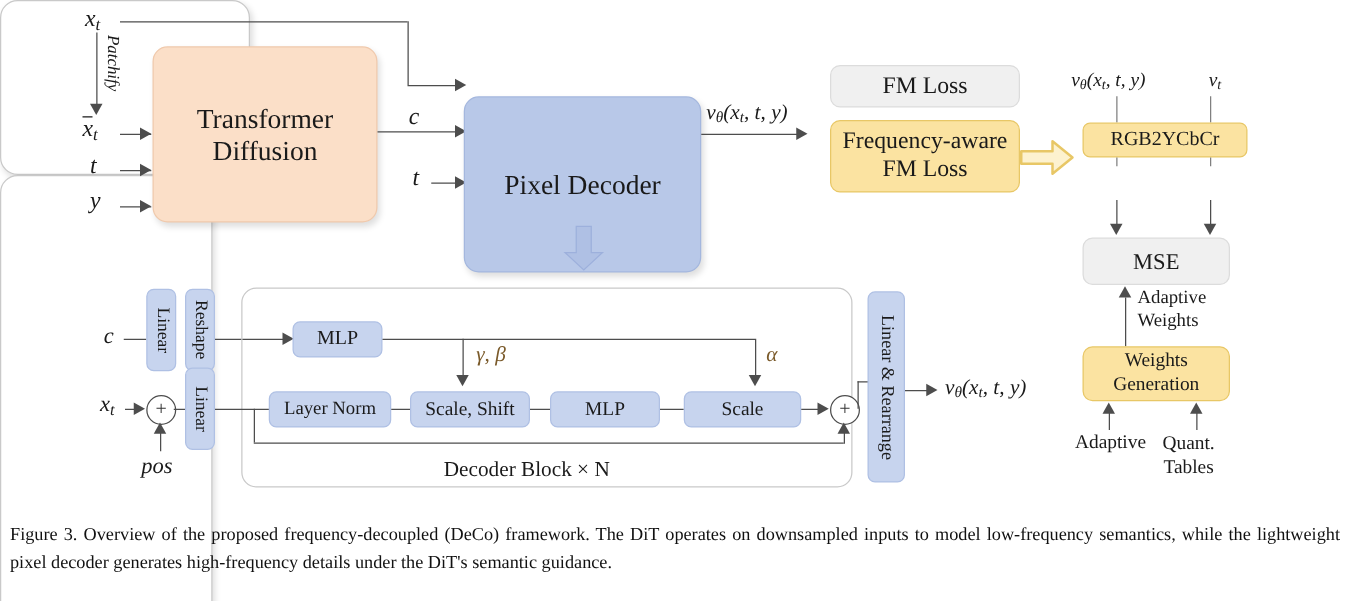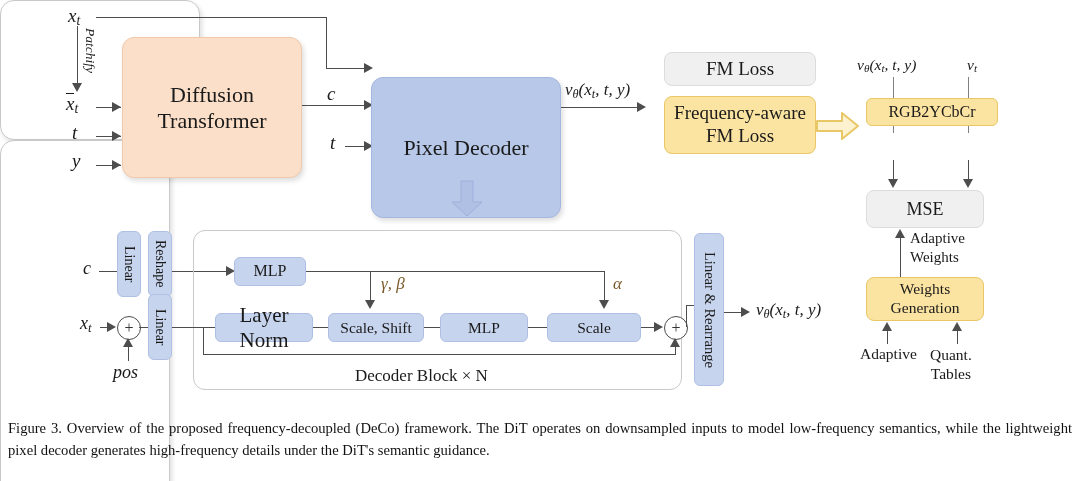--- a/index.html
+++ b/index.html
@@ -70,22 +70,22 @@
 
   <div class="lbl it" style="left:72px;top:122px;font-size:19px;">t</div>
   <div class="hline" style="left:96px;top:136px;width:25px;"></div>
   <div class="arrowR" style="left:112px;top:131px;"></div>
 
   <div class="lbl it" style="left:72px;top:150px;font-size:19px;">y</div>
   <div class="hline" style="left:96px;top:165px;width:25px;"></div>
   <div class="arrowR" style="left:112px;top:160px;"></div>
 
   <div class="box rounded peach shadow" style="left:122px;top:37px;width:180px;height:141px;font-size:22px;flex-direction:column;">
+    <span>Transformer</span>
     <span>Diffusion</span>
-    <span>Transformer</span>
   </div>
 
   <div class="hline" style="left:302px;top:105px;width:64px;"></div>
   <div class="arrowR" style="left:364px;top:100px;"></div>
   <div class="lbl it" style="left:327px;top:83px;font-size:19px;">c</div>
 
   <div class="lbl it" style="left:330px;top:132px;font-size:19px;">t</div>
   <div class="hline" style="left:345px;top:146px;width:21px;"></div>
   <div class="arrowR" style="left:364px;top:141px;"></div>
 
@@ -195,21 +195,21 @@
   <div class="hline" style="left:306px;top:271px;width:298px;"></div>
   <div class="vline" style="left:370px;top:271px;height:32px;"></div>
   <div class="arrowD" style="left:365px;top:300px;"></div>
   <div class="lbl it tinted" style="left:381px;top:274px;font-size:17px;">γ, β</div>
 
   <div class="vline" style="left:604px;top:271px;height:32px;"></div>
   <div class="arrowD" style="left:599px;top:300px;"></div>
   <div class="lbl it tinted" style="left:613px;top:274px;font-size:17px;">α</div>
 
   <div class="hline" style="left:172px;top:327px;width:72px;"></div>
-  <div class="box r6 blue-lite" style="left:215px;top:313px;width:98px;height:29px;font-size:21px;">Layer Norm</div>
+  <div class="box r6 blue-lite" style="left:215px;top:313px;width:98px;height:29px;font-size:15px;">Layer Norm</div>
   <div class="hline" style="left:313px;top:327px;width:15px;"></div>
   <div class="box r6 blue-lite" style="left:328px;top:313px;width:96px;height:29px;font-size:15.5px;">Scale, Shift</div>
   <div class="hline" style="left:424px;top:327px;width:16px;"></div>
   <div class="box r6 blue-lite" style="left:440px;top:313px;width:88px;height:29px;font-size:15.5px;">MLP</div>
   <div class="hline" style="left:528px;top:327px;width:19px;"></div>
   <div class="box r6 blue-lite" style="left:547px;top:313px;width:94px;height:29px;font-size:15.5px;">Scale</div>
   <div class="hline" style="left:641px;top:327px;width:18px;"></div>
   <div class="arrowR" style="left:654px;top:322px;"></div>
 
   <div class="plus" style="left:664px;top:316px;width:22px;height:22px;font-size:16px;">+</div>

